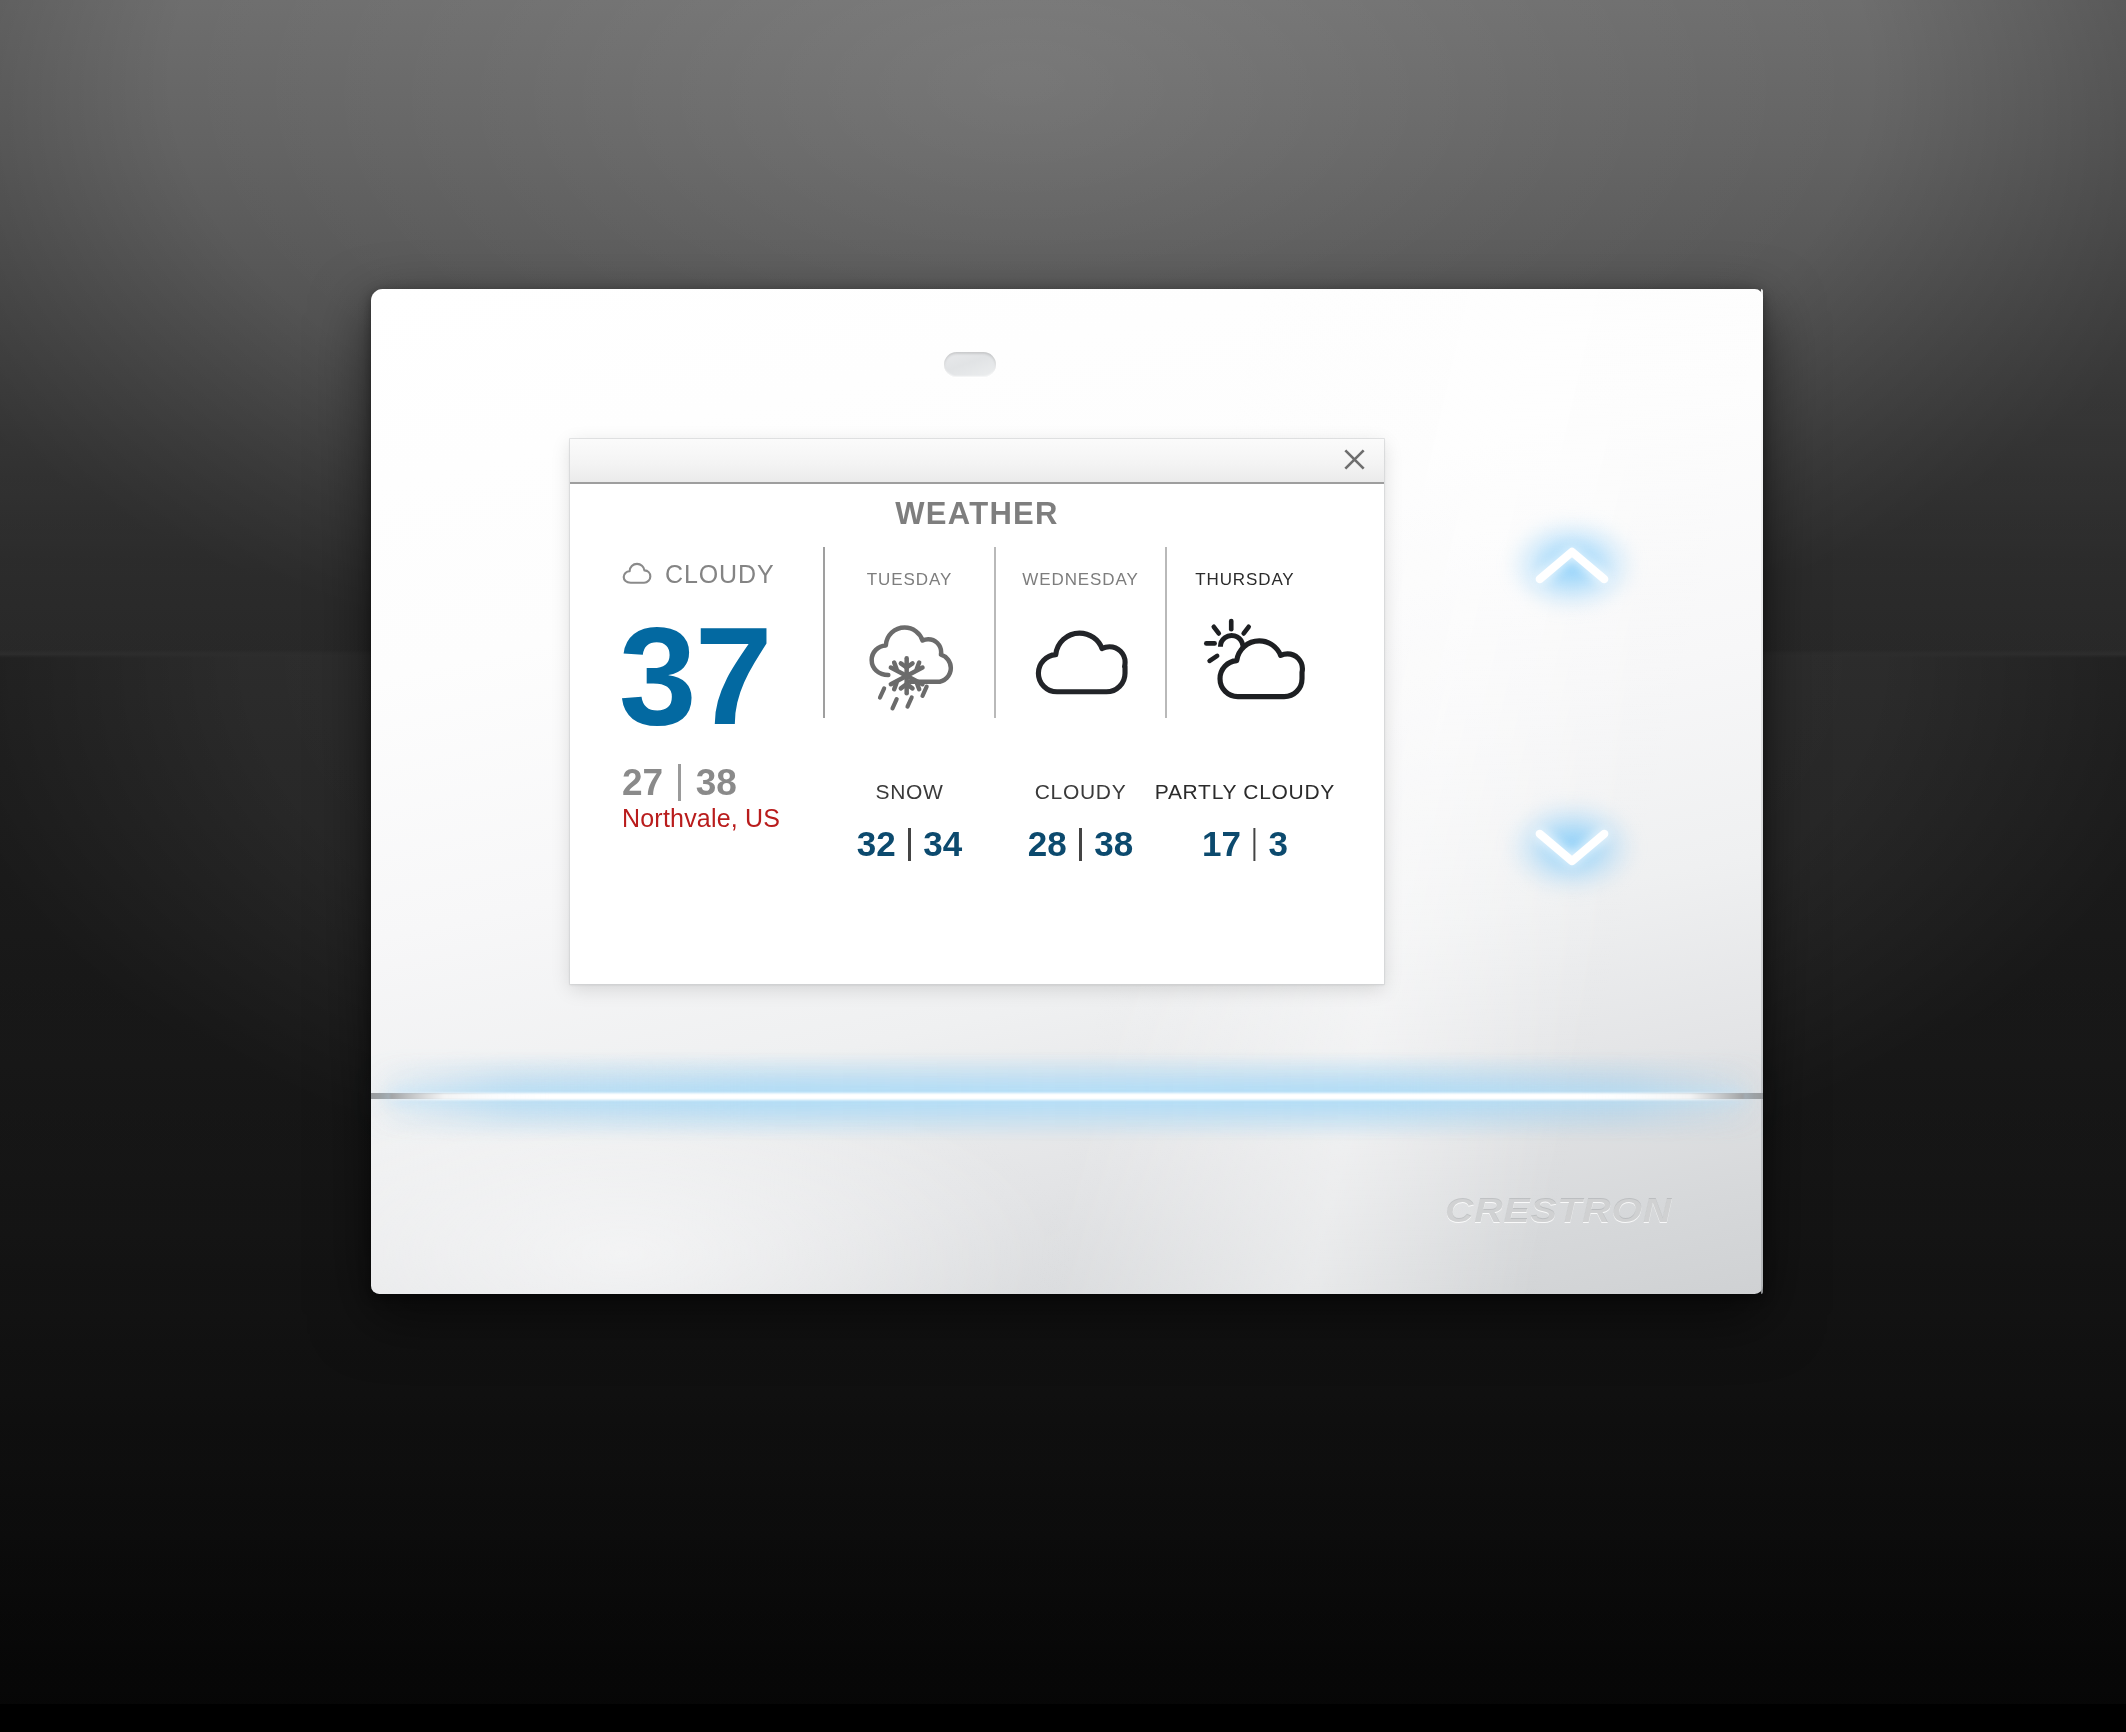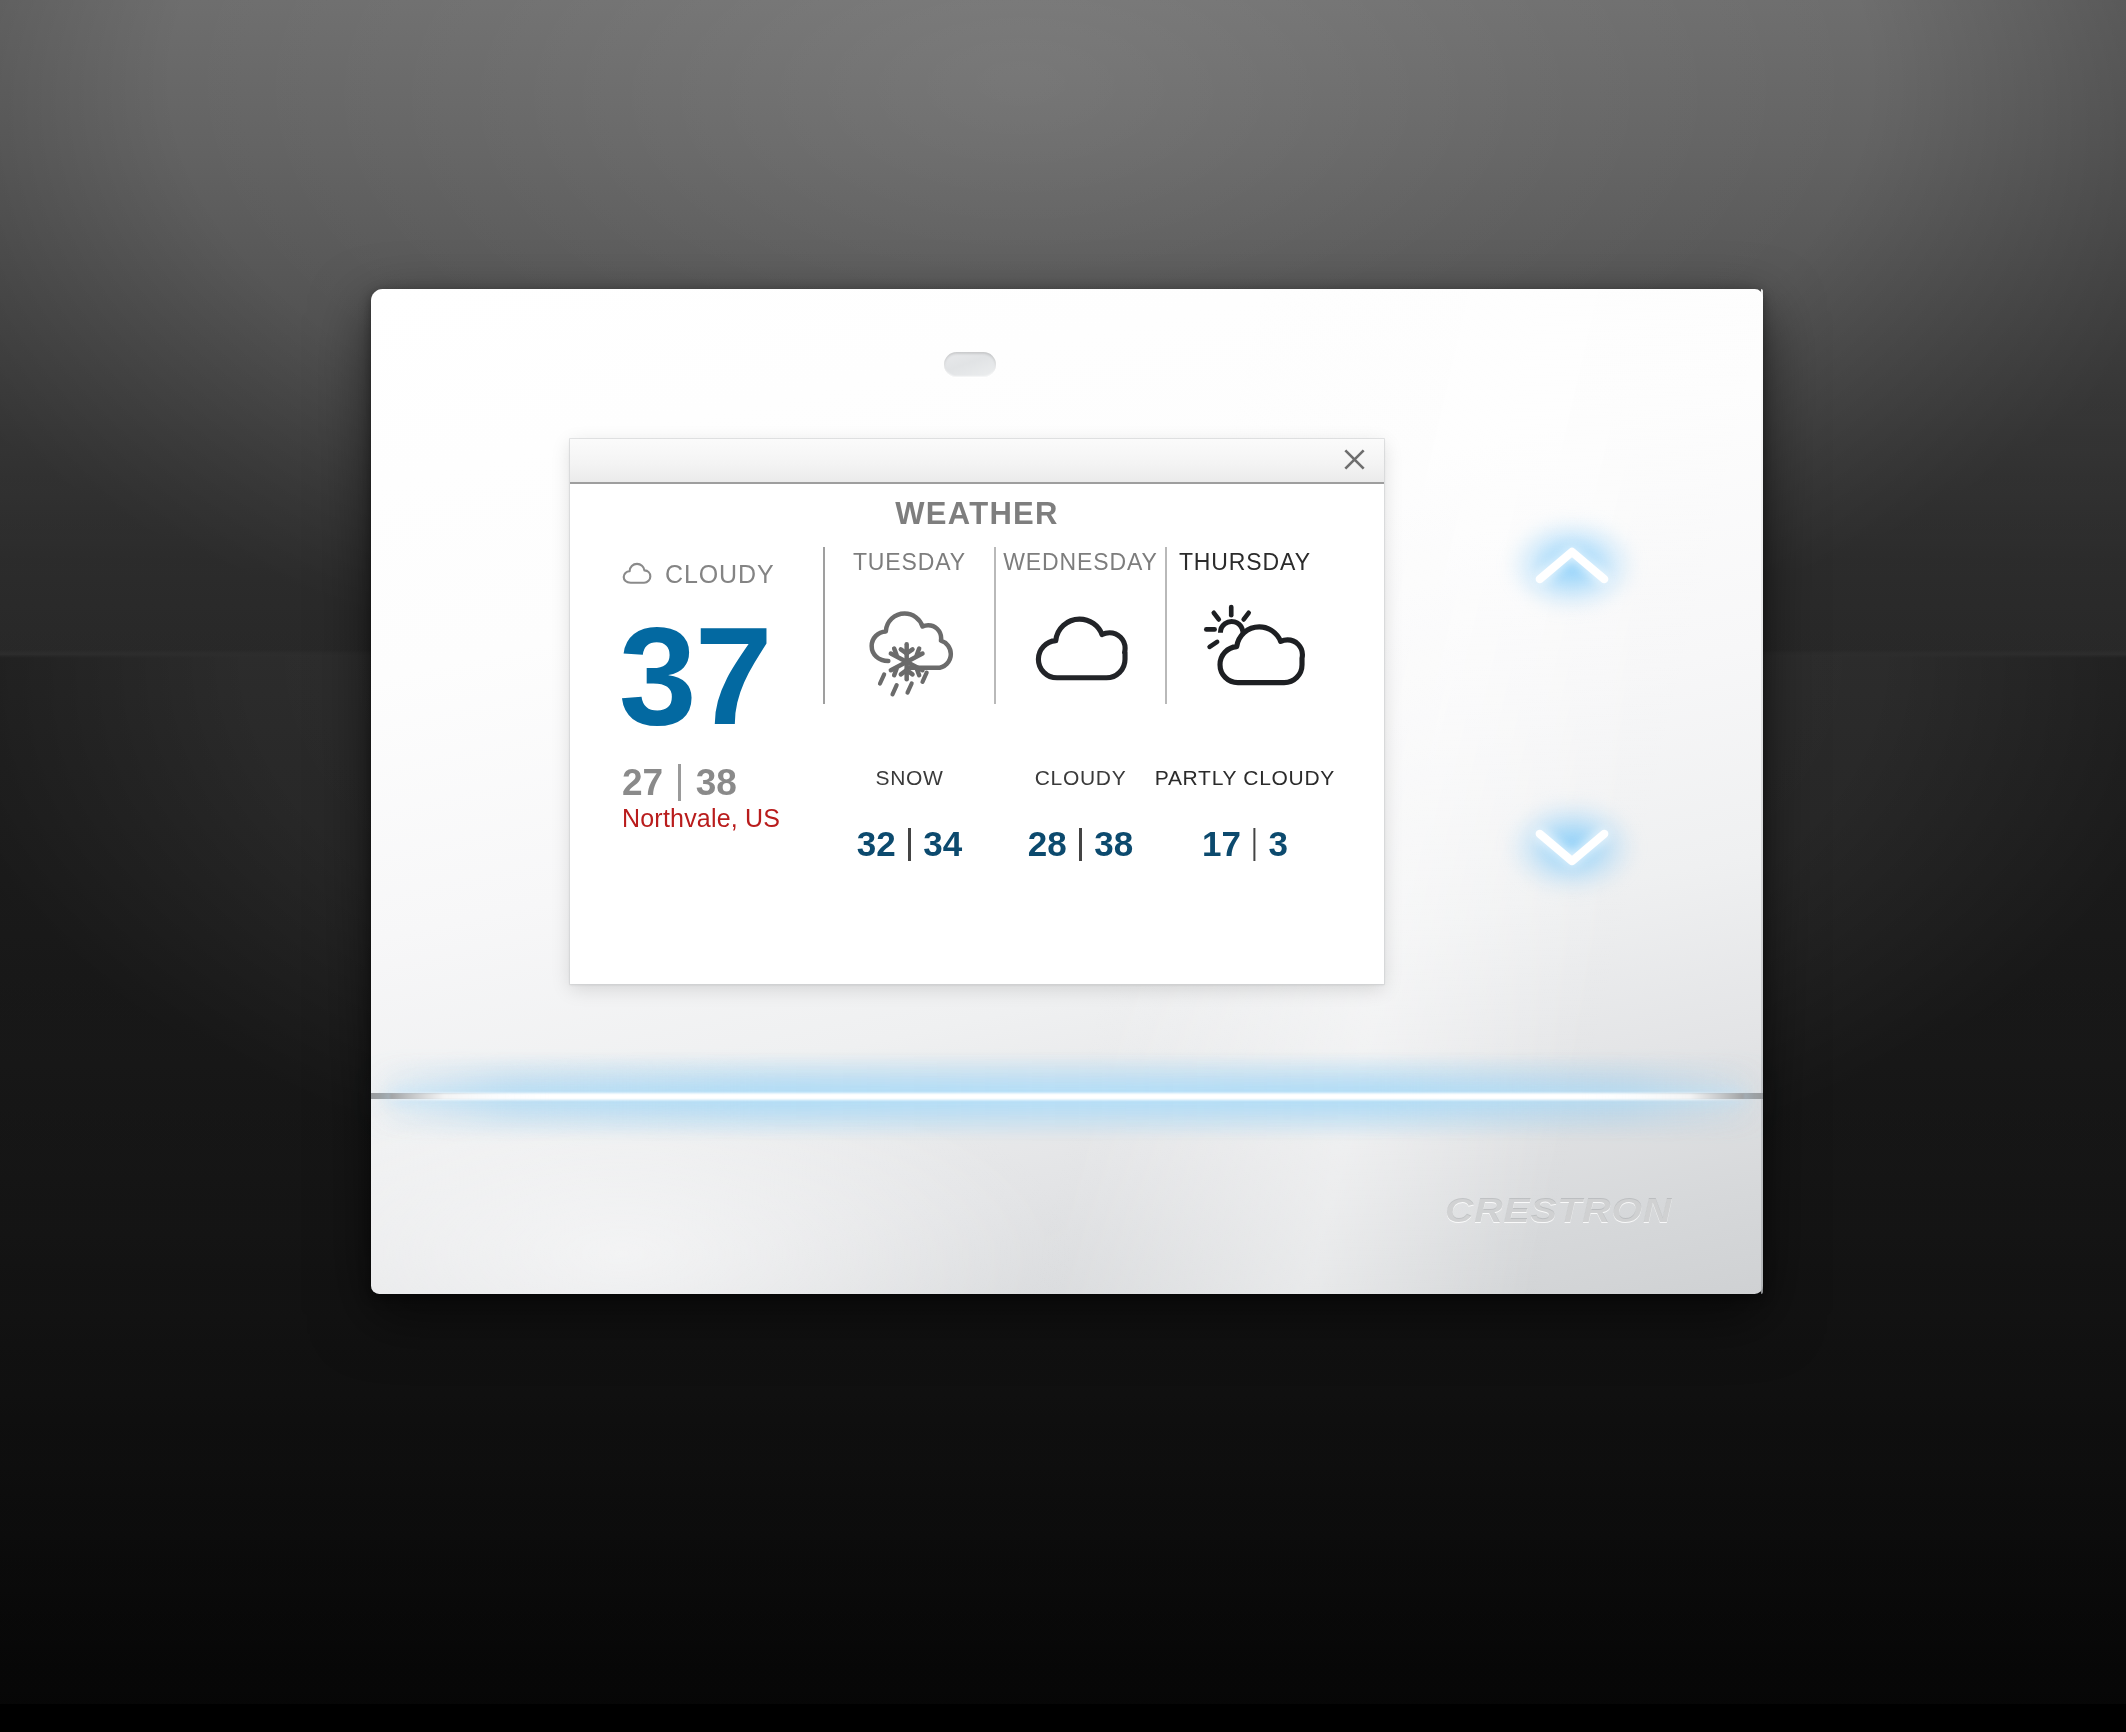--- a/index.html
+++ b/index.html
@@ -263,37 +263,37 @@
     width: 171px;
     border-left: 2.5px solid #b9b9b9;
     display: flex;
     flex-direction: column;
     align-items: center;
     position: relative;
     box-sizing: border-box;
   }
   .day.first { border-left: 2.5px solid #9f9f9f; }
   .day-name {
-    margin-top: 2px;
-    font-size: 23px;
+    margin-top: 23px;
+    font-size: 17px;
     letter-spacing: 0.9px;
     color: #7d7d7d;
     white-space: nowrap;
   }
   .day.thursday .day-name { color: #2b2b2b; font-weight: 500; }
   .day-icon {
     margin-top: 21.6px;
     height: 106px;
     display: flex;
     align-items: center;
     justify-content: center;
   }
   .day-cond {
     position: absolute;
-    top: 219px;
+    top: 233px;
     font-size: 21px;
     letter-spacing: 0.7px;
     color: #3a3a3a;
     white-space: nowrap;
   }
   .day.thursday .day-cond { color: #2b2b2b; }
   .day-hilo {
     position: absolute;
     top: 277px;
     display: flex;

